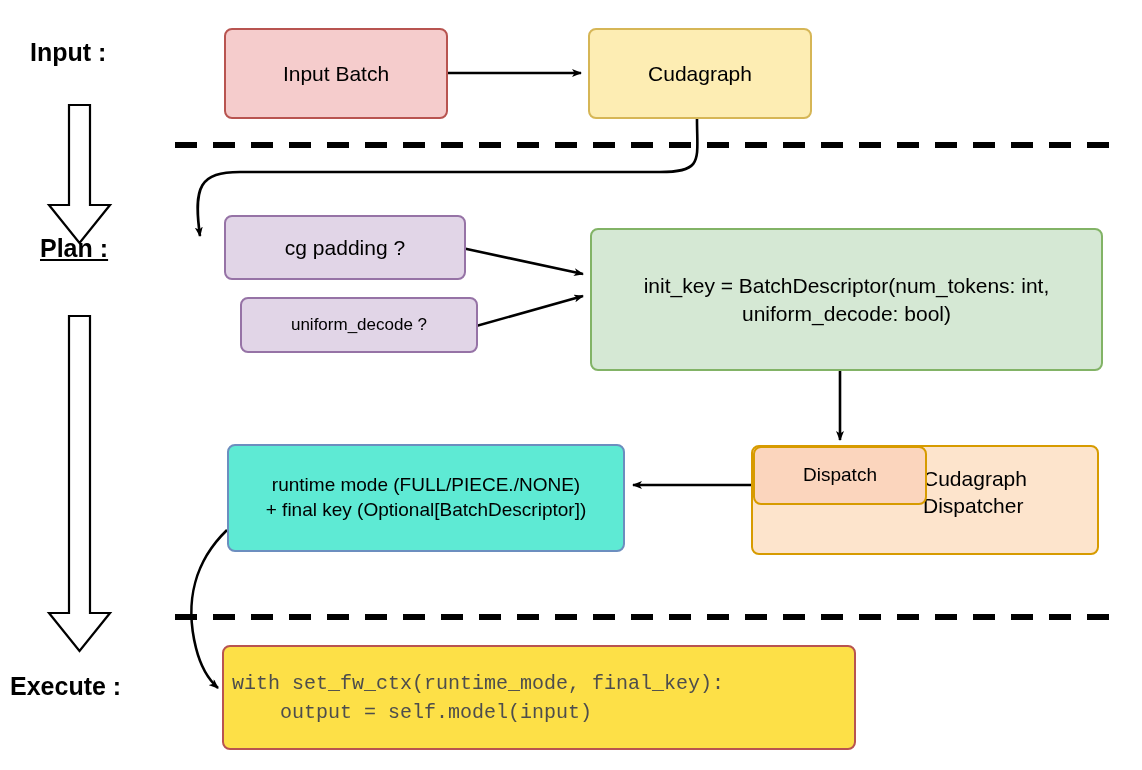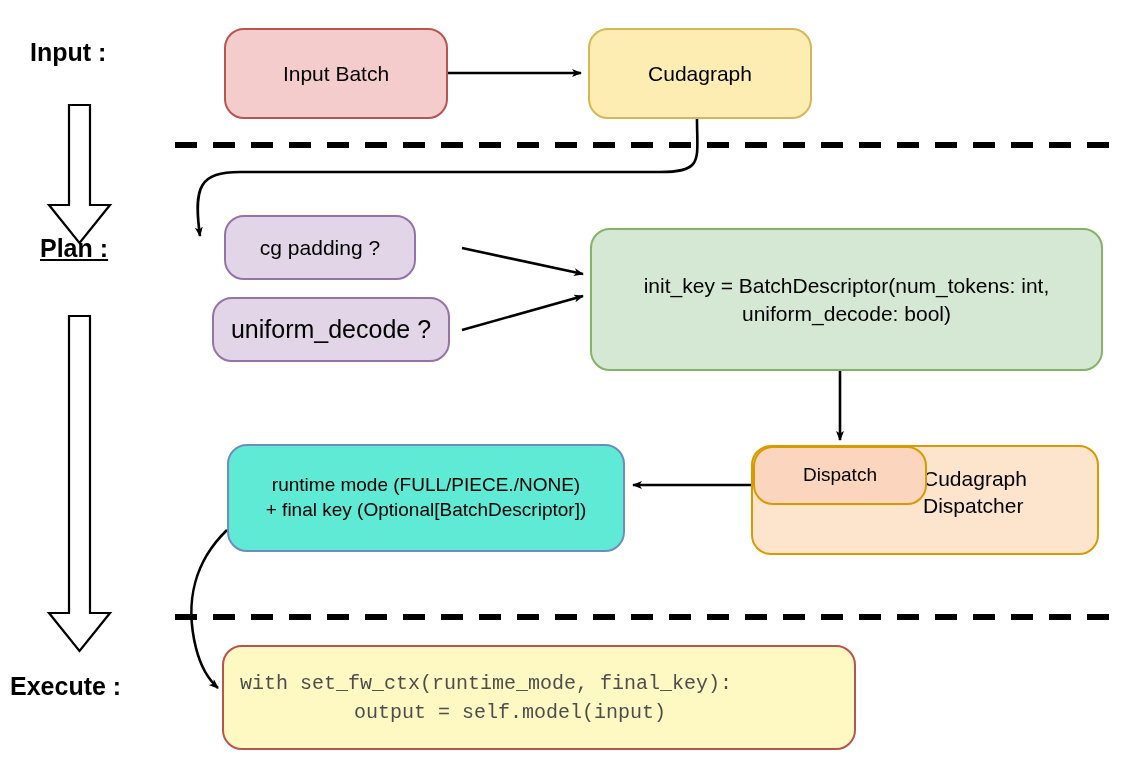--- a/index.html
+++ b/index.html
@@ -26,21 +26,21 @@
     height: 770px;
     pointer-events: none;
   }
   .node {
     position: absolute;
     box-sizing: border-box;
     display: flex;
     align-items: center;
     justify-content: center;
     text-align: center;
-    border-radius: 20px;
+    border-radius: 8px;
     border-width: 2px;
     border-style: solid;
     color: #000000;
     line-height: 1.3;
     white-space: pre-line;
   }
   .stage-label {
     position: absolute;
     font-weight: bold;
     font-size: 25px;
@@ -53,28 +53,28 @@
     left: 224px; top: 28px; width: 224px; height: 91px;
     background: #f5cccc; border-color: #b85450;
     font-size: 21px;
   }
   #node-preprocess {
     left: 588px; top: 28px; width: 224px; height: 91px;
     background: #fdedb3; border-color: #d6b656;
     font-size: 21px;
   }
   #node-cg-padding {
-    left: 224px; top: 215px; width: 192px; height: 65px;
+    left: 224px; top: 215px; width: 242px; height: 65px;
     background: #e1d5e7; border-color: #9673a6;
     font-size: 21px;
   }
   #node-uniform-decode {
-    left: 212px; top: 297px; width: 238px; height: 65px;
+    left: 240px; top: 297px; width: 238px; height: 56px;
     background: #e1d5e7; border-color: #9673a6;
-    font-size: 25px;
+    font-size: 17px;
   }
   #node-init-key {
     left: 590px; top: 228px; width: 513px; height: 143px;
     background: #d5e8d4; border-color: #82b366;
     font-size: 21px;
   }
   #node-runtime-mode {
     left: 227px; top: 444px; width: 398px; height: 108px;
     background: #5eead4; border-color: #6c8ebf;
     font-size: 19px;
@@ -92,28 +92,28 @@
     text-align: left;
   }
   #node-dispatch {
     left: 753px; top: 446px; width: 174px; height: 59px;
     background: #fbd5bd; border-color: #d79b00;
     font-size: 19px;
     z-index: 3;
   }
   #node-code {
     left: 222px; top: 645px; width: 634px; height: 105px;
-    background: #fef9c3; border-color: #b85450;
+    background: #fde047; border-color: #b85450;
     font-family: "Liberation Mono", "DejaVu Sans Mono", monospace;
     font-size: 20px;
     color: #4d4d4d;
     justify-content: flex-start;
     align-items: center;
-    padding-left: 16px;
-    text-align: center;
+    padding-left: 8px;
+    text-align: left;
     white-space: pre;
     line-height: 1.45;
   }
   #label-input  { left: 30px;  top: 38px; }
   #label-plan   { left: 40px;  top: 234px; text-decoration: underline; }
   #label-execute{ left: 10px;  top: 672px; }
 </style>
 </head>
 <body>
 

